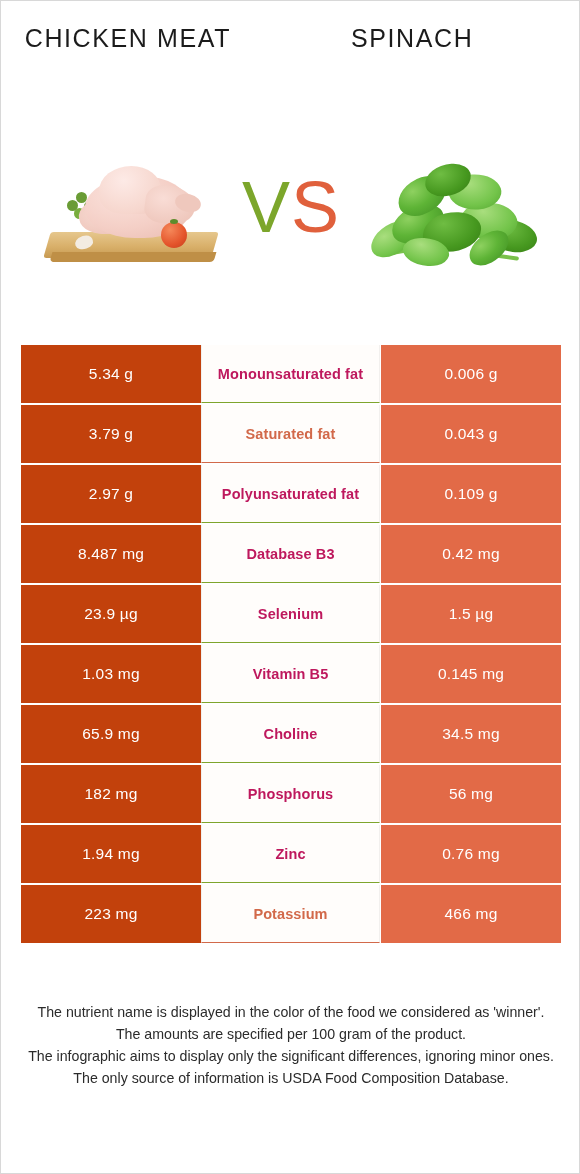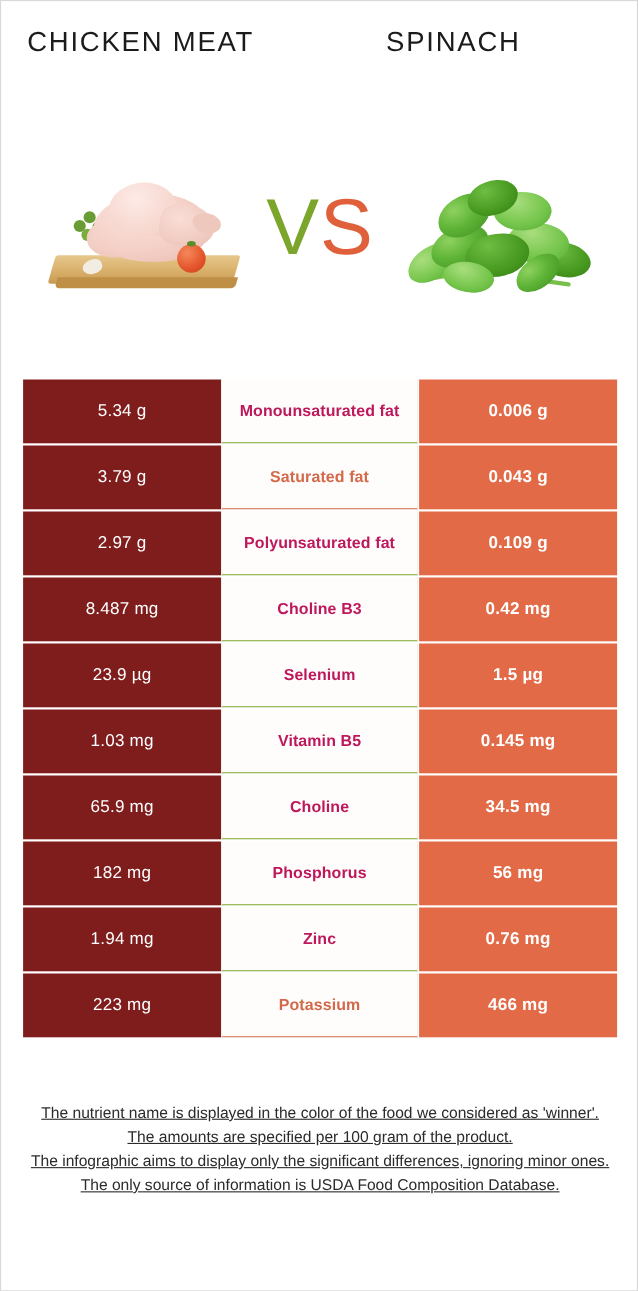--- a/index.html
+++ b/index.html
@@ -209,22 +209,22 @@
   .cell-left, .cell-right {
     width: 180px;
     display: flex;
     align-items: center;
     justify-content: center;
     color: #ffffff;
     font-size: 15.5px;
     font-weight: 400;
     letter-spacing: 0.2px;
   }
-  .cell-left  { background: #7f1d1d; }
-  .cell-right { background: #E26A47; margin-left: 1px; font-weight: bold; }
+  .cell-left  { background: #c2410c; }
+  .cell-right { background: #E26A47; margin-left: 1px; }
   .cell-mid {
     flex: 1;
     background: #fffdfb;
     display: flex;
     align-items: center;
     justify-content: center;
     font-size: 14.5px;
     font-weight: 600;
     letter-spacing: 0.1px;
     box-sizing: border-box;
@@ -238,21 +238,20 @@
   
   .footer {
     position: absolute;
     left: 22px;
     top: 1000px;
     width: 536px;
     text-align: center;
     font-size: 14.2px;
     line-height: 22px;
     color: #2b2b2b;
-    text-decoration: underline;
   }
   .footer p { margin: 0; }
 </style>
 </head>
 <body>
 
 <div class="page">
 
   <div class="header">
     <div class="title title-right">Spinach</div>
@@ -316,21 +315,21 @@
         <div class="cell-mid win-red">Saturated fat</div>
         <div class="cell-right">0.043 g</div>
       </div>
       <div class="row">
         <div class="cell-left">2.97 g</div>
         <div class="cell-mid win-green">Polyunsaturated fat</div>
         <div class="cell-right">0.109 g</div>
       </div>
       <div class="row">
         <div class="cell-left">8.487 mg</div>
-        <div class="cell-mid win-green">Choline B3</div>
+        <div class="cell-mid win-green">Database B3</div>
         <div class="cell-right">0.42 mg</div>
       </div>
       <div class="row">
         <div class="cell-left">23.9 µg</div>
         <div class="cell-mid win-green">Selenium</div>
         <div class="cell-right">1.5 µg</div>
       </div>
       <div class="row">
         <div class="cell-left">1.03 mg</div>
         <div class="cell-mid win-green">Vitamin B5</div>

